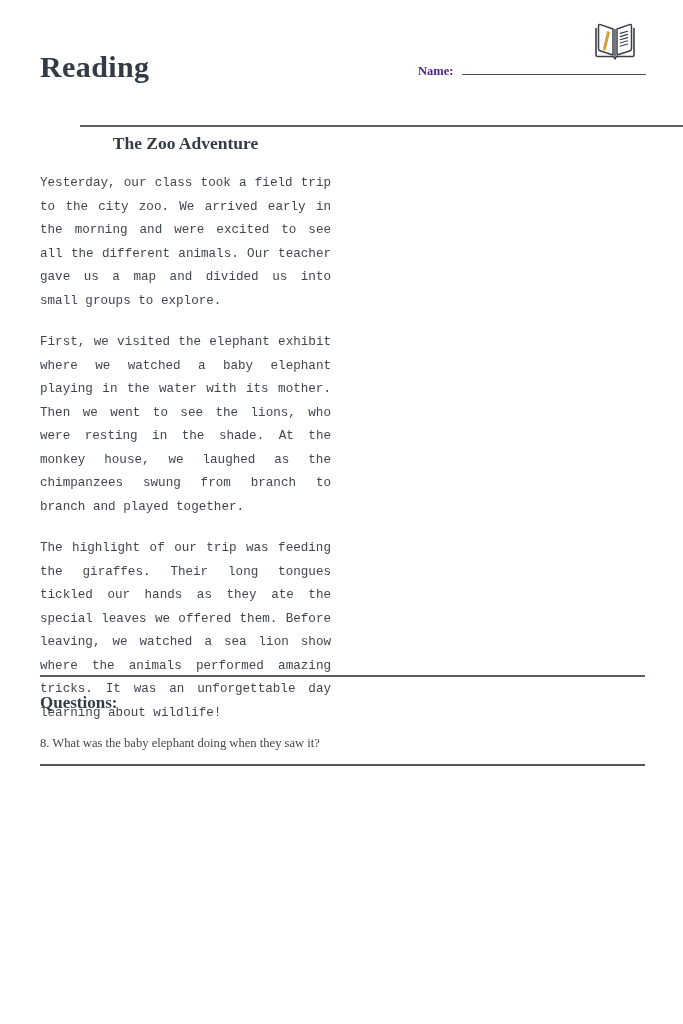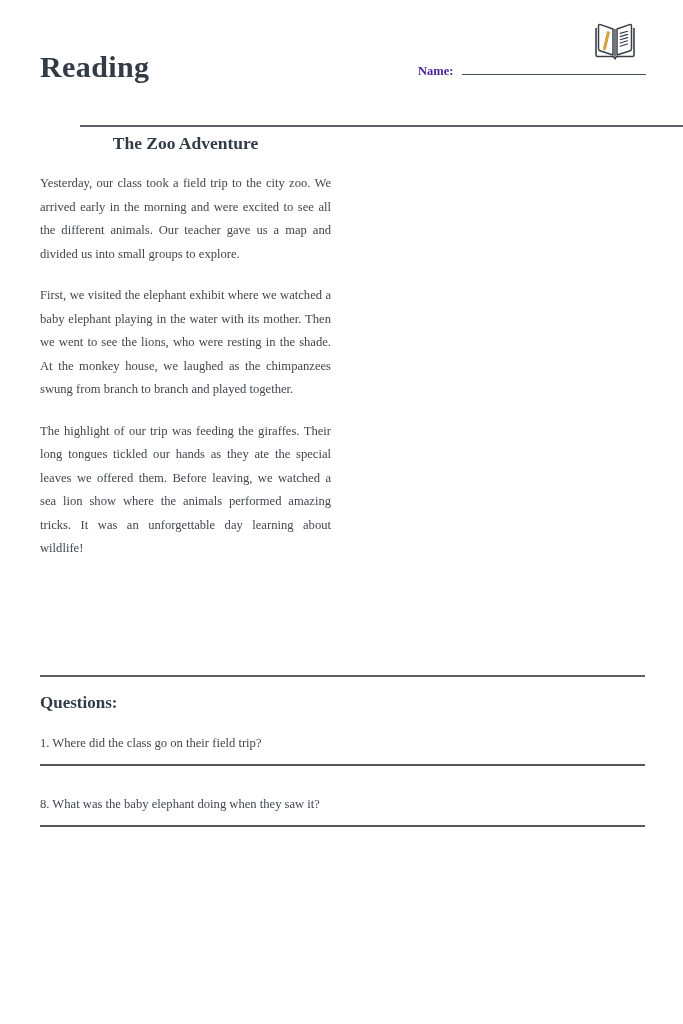--- a/index.html
+++ b/index.html
@@ -93,21 +93,21 @@
     font-family: "Liberation Serif", serif;
     font-weight: bold;
     font-size: 17.5px;
     color: #333b45;
     line-height: 1.2;
   }
   .story-para {
     margin: 0 0 18px 0;
     text-align: justify;
     text-justify: inter-word;
-    font-family: Liberation Serif, serif;
+    font-family: Liberation Mono, monospace;
     font-size: 12.6px;
     line-height: 23.5px;
     color: #41464f;
   }
   .story-para:last-child { margin-bottom: 0; }
 
   
   .questions-rule {
     position: absolute;
     left: 40px;
@@ -210,24 +210,20 @@
     <p class="story-para">Yesterday, our class took a field trip to the city zoo. We arrived early in the morning and were excited to see all the different animals. Our teacher gave us a map and divided us into small groups to explore.</p>
     <p class="story-para">First, we visited the elephant exhibit where we watched a baby elephant playing in the water with its mother. Then we went to see the lions, who were resting in the shade. At the monkey house, we laughed as the chimpanzees swung from branch to branch and played together.</p>
     <p class="story-para">The highlight of our trip was feeding the giraffes. Their long tongues tickled our hands as they ate the special leaves we offered them. Before leaving, we watched a sea lion show where the animals performed amazing tricks. It was an unforgettable day learning about wildlife!</p>
   </div>
 
   <div class="questions-rule"></div>
 
   <div class="questions">
     <h2 class="questions-heading">Questions:</h2>
 
-    <div class="question-item">
-      <span class="question-text">1. Where did the class go on their field trip?</span>
-      <span class="answer-rule"></span>
-    </div>
 
     <div class="question-item">
       <span class="question-text">8. What was the baby elephant doing when they saw it?</span>
       <span class="answer-rule"></span>
     </div>
 
 
   </div>
 
 

